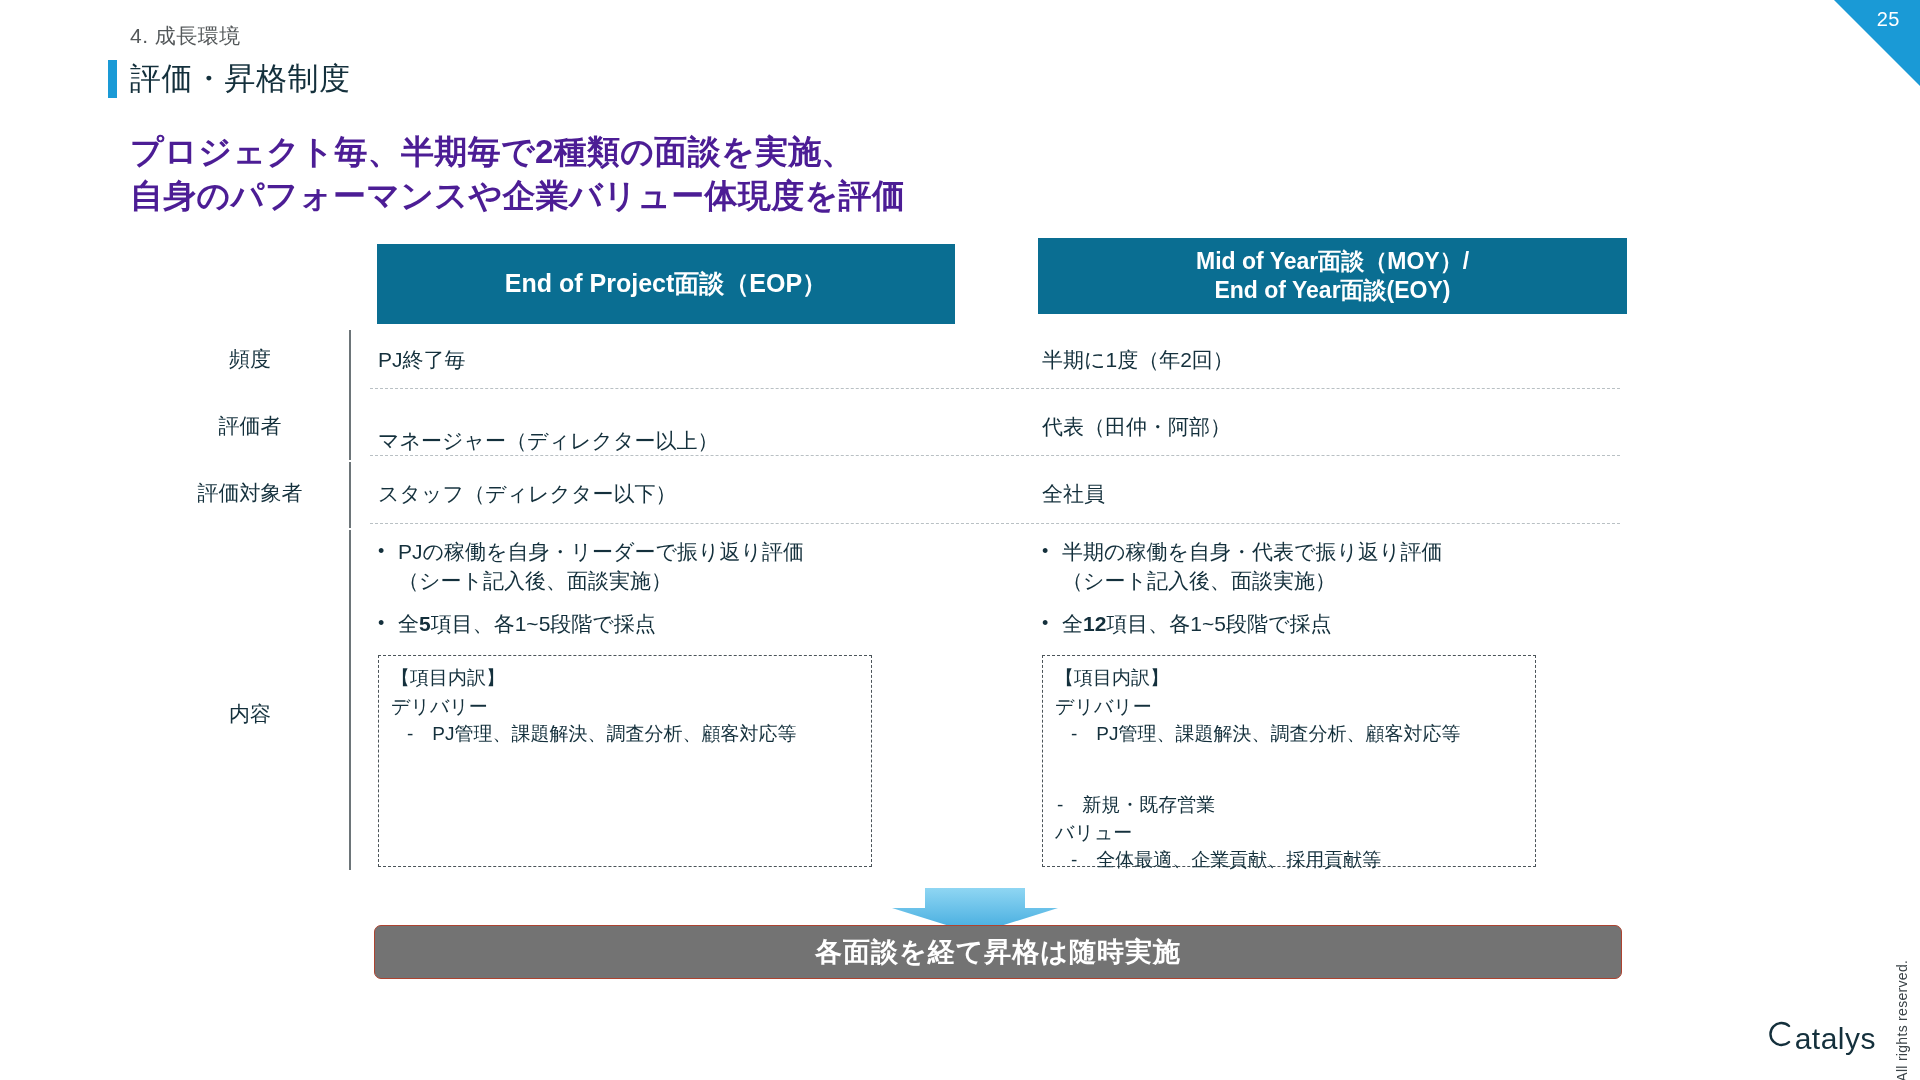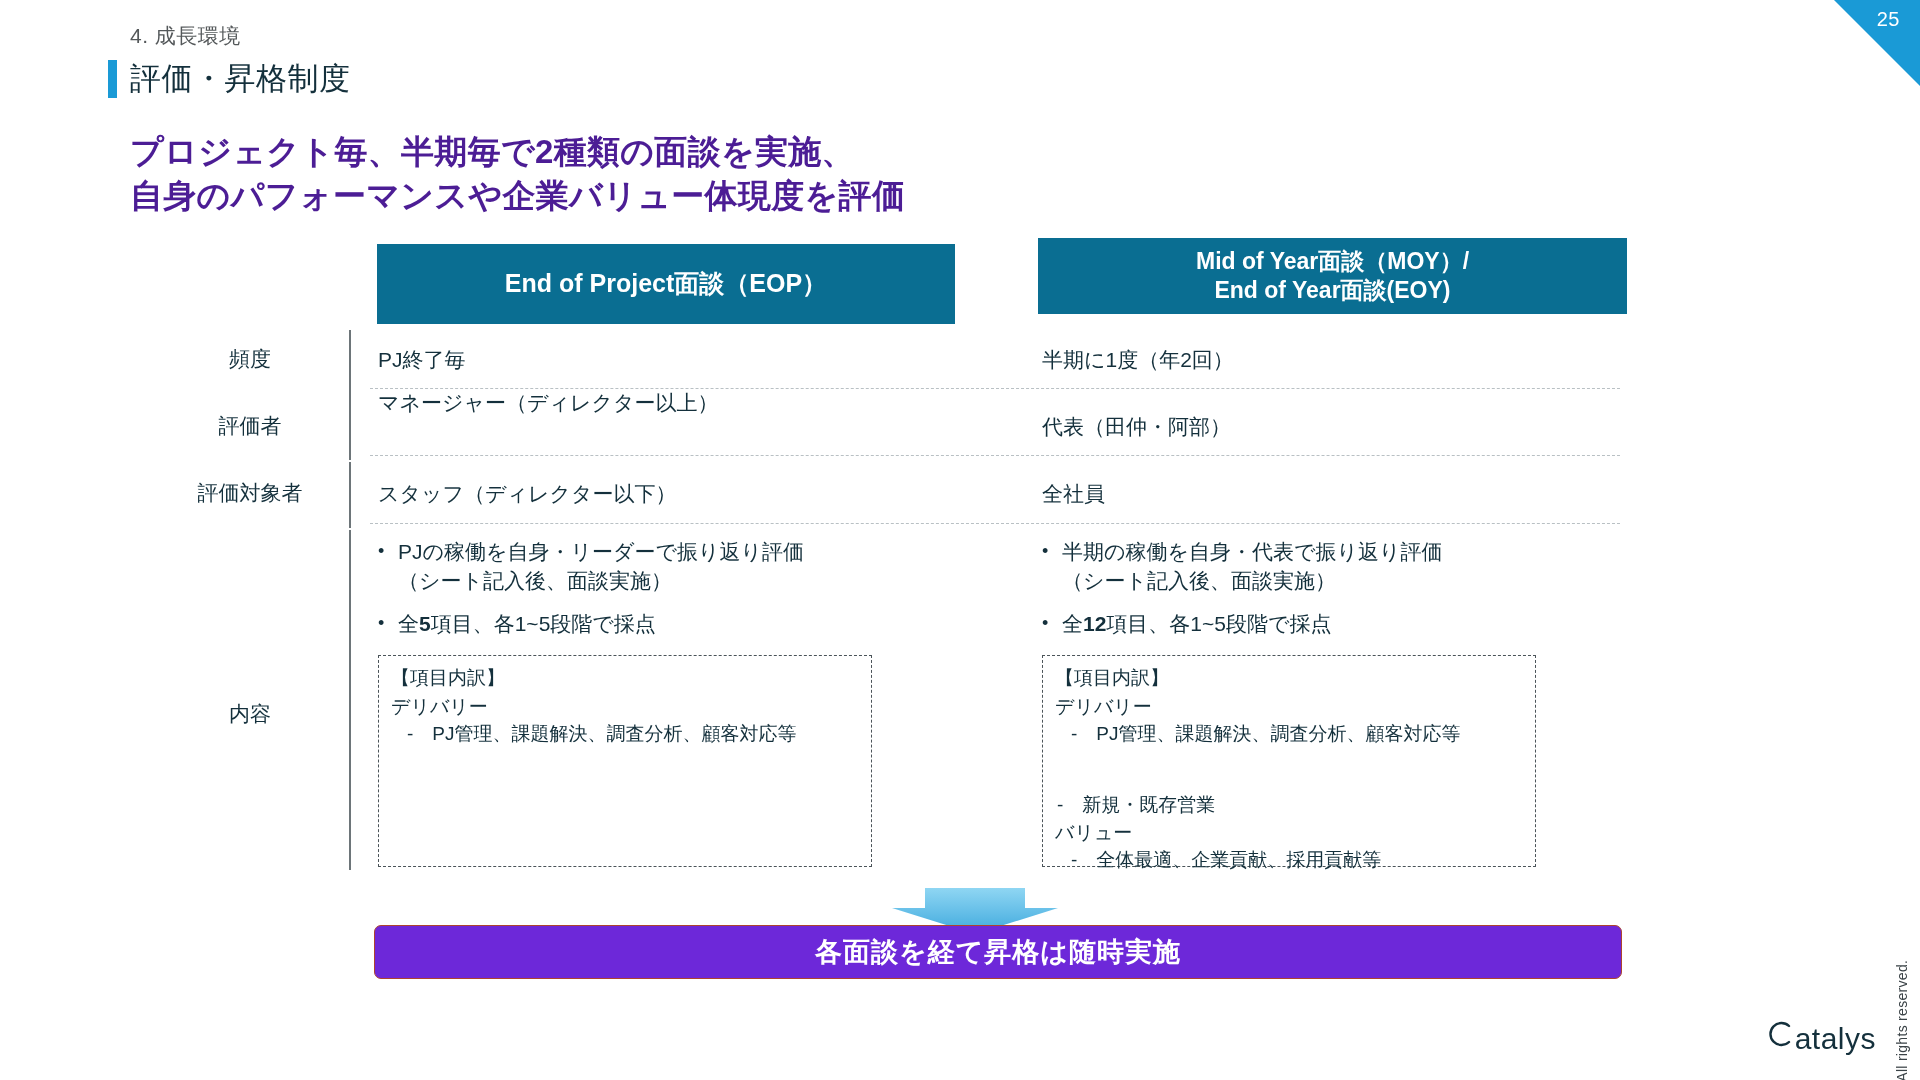--- a/index.html
+++ b/index.html
@@ -113,21 +113,21 @@
   .detail-box .sub.tight { padding-left: 2px; margin-top: 44px; }
 
   
   .arrow {
     position: absolute; left: 890px; top: 888px;
     width: 170px; height: 46px;
   }
   .banner {
     position: absolute; left: 374px; top: 925px;
     width: 1248px; height: 54px;
-    background: #6d28d9;
+    background: #737373;
     border-radius: 7px;
     border: 1px solid #ad4330;
     display: flex; align-items: center; justify-content: center;
     color: #ffffff; font-size: 27px; font-weight: bold; letter-spacing: 1px;
   }
 
   
   .copyright {
     position: absolute; right: 26px; top: 620px;
     transform-origin: right top;
@@ -181,21 +181,21 @@
   <div class="vline" style="top:330px;height:130px;"></div>
   <div class="vline" style="top:462px;height:66px;"></div>
   <div class="vline" style="top:530px;height:340px;"></div>
 
   <div class="row-label" style="top:345px;">頻度</div>
   <div class="cell" style="left:378px;top:345px;">PJ終了毎</div>
   <div class="cell" style="left:1042px;top:345px;">半期に1度（年2回）</div>
   <div class="dashrule" style="left:370px;top:388px;width:1250px;"></div>
 
   <div class="row-label" style="top:412px;">評価者</div>
-  <div class="cell" style="left:378px;top:388px;text-align:center;">マネージャー（ディレクター以上）</div>
+  <div class="cell" style="left:378px;top:426px;text-align:center;">マネージャー（ディレクター以上）</div>
   <div class="cell" style="left:1042px;top:412px;">代表（田仲・阿部）</div>
   <div class="dashrule" style="left:370px;top:455px;width:1250px;"></div>
 
   <div class="row-label" style="top:479px;">評価対象者</div>
   <div class="cell" style="left:378px;top:479px;">スタッフ（ディレクター以下）</div>
   <div class="cell" style="left:1042px;top:479px;">全社員</div>
   <div class="dashrule" style="left:370px;top:523px;width:1250px;"></div>
 
   <div class="row-label" style="top:700px;">内容</div>
 

